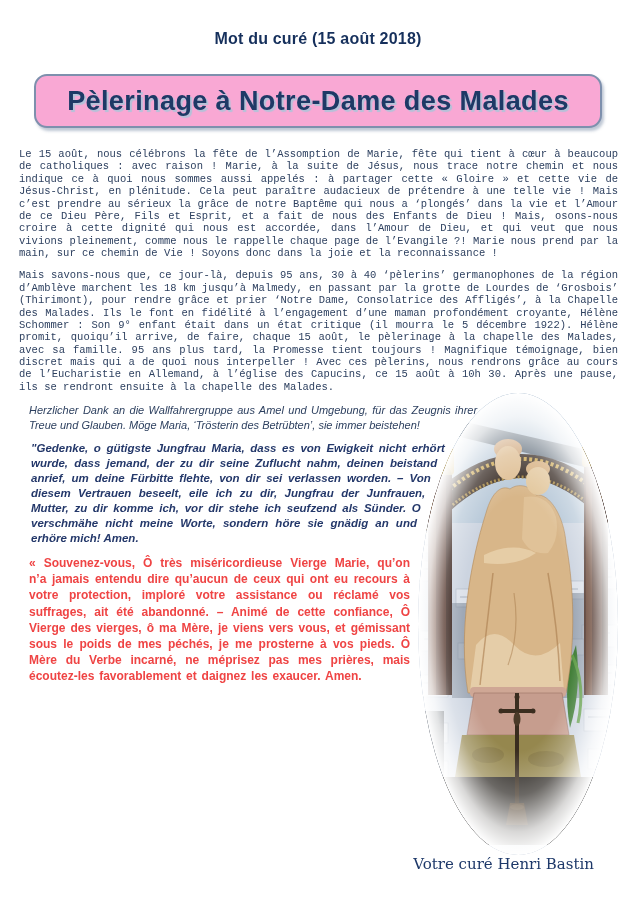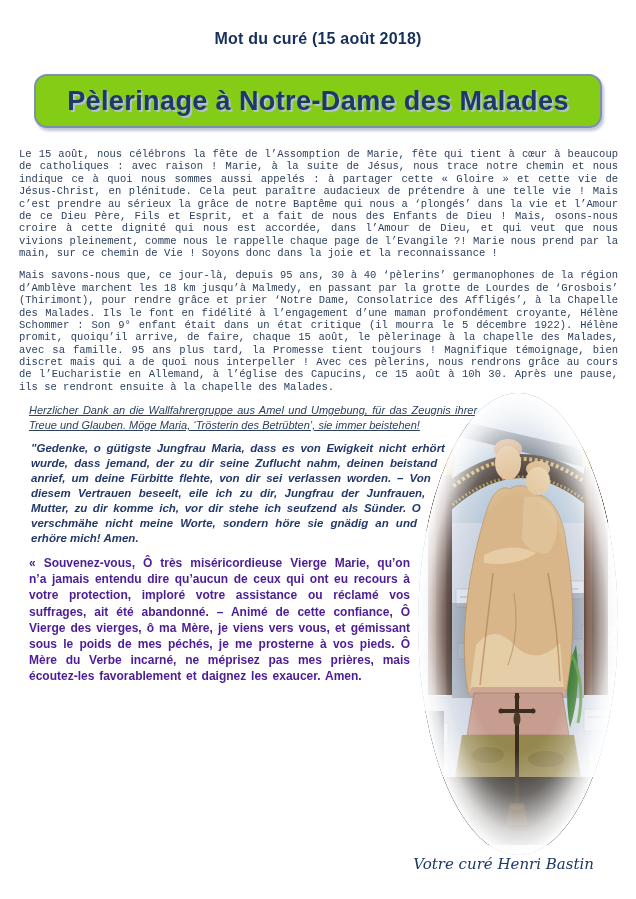--- a/index.html
+++ b/index.html
@@ -7,44 +7,44 @@
     width:636px; height:899px; position:relative; background:#fff; overflow:hidden;
     font-family:"Liberation Sans","DejaVu Sans",sans-serif;
     -webkit-font-smoothing:antialiased;
   }
   .header-title {
     margin:30px 0 0; text-align:center;
     font-size:16px; font-weight:bold; color:#16305c; letter-spacing:.2px;
   }
   .banner {
     width:564px; height:50px; margin:26px auto 0;
-    border:2px solid #7e90ad; border-radius:13px; background:#84cc16;
+    border:2px solid #7e90ad; border-radius:13px; background:#f9a8d4;
     box-shadow:2px 3px 3px rgba(110,130,160,.45);
     display:flex; align-items:center; justify-content:center;
   }
   .banner-text {
     font-size:27px; font-weight:bold; color:#1e3966;
     text-shadow:2px 2px 1px #b4c2d9; letter-spacing:.4px;
   }
   .content { margin:20px 18px 0 19px; color:#2e4160; }
   .content p { margin:0 0 10px; text-align:justify; }
   .body-par { font-size:10.5px; line-height:1.18;font-family:Liberation Mono, monospace; }
-  .de-par   { font-style:italic; font-size:11px; line-height:1.33; margin:0 0 9px 10px !important;text-decoration:underline; }
+  .de-par   { font-style:italic; font-size:11px; line-height:1.33; margin:0 0 9px 10px !important; }
   .de-prayer{
     font-style:italic; font-weight:bold; font-size:11.5px; line-height:1.3;
     margin:0 0 9px 12px !important; color:#24386a;
   }
   .fr-intro { font-size:11px; line-height:1.4; margin:20px 0 8px 10px !important; }
   .fr-prayer{
     font-weight:bold; font-size:12px; line-height:1.35; word-spacing:1.5px;
-    margin:0 0 10px 10px !important; color:#4c1d95;
+    margin:0 0 10px 10px !important; color:#ef4444;
   }
   .signature {
     clear:right; text-align:right; padding-right:24px; margin-top:8px;
-    font-family:"DejaVu Serif","Liberation Serif",serif; font-style:italic;
+    font-family:"DejaVu Serif","Liberation Serif",serif; 
     font-size:15px; color:#1d3869;
   }
   
   .statue-float {
     float:right; width:201px; height:462px;
     margin:-10px -1px 0 8px;
     shape-outside: ellipse(48% 48% at 50% 50%);
     shape-margin:8px;
   }
   .statue-oval {

